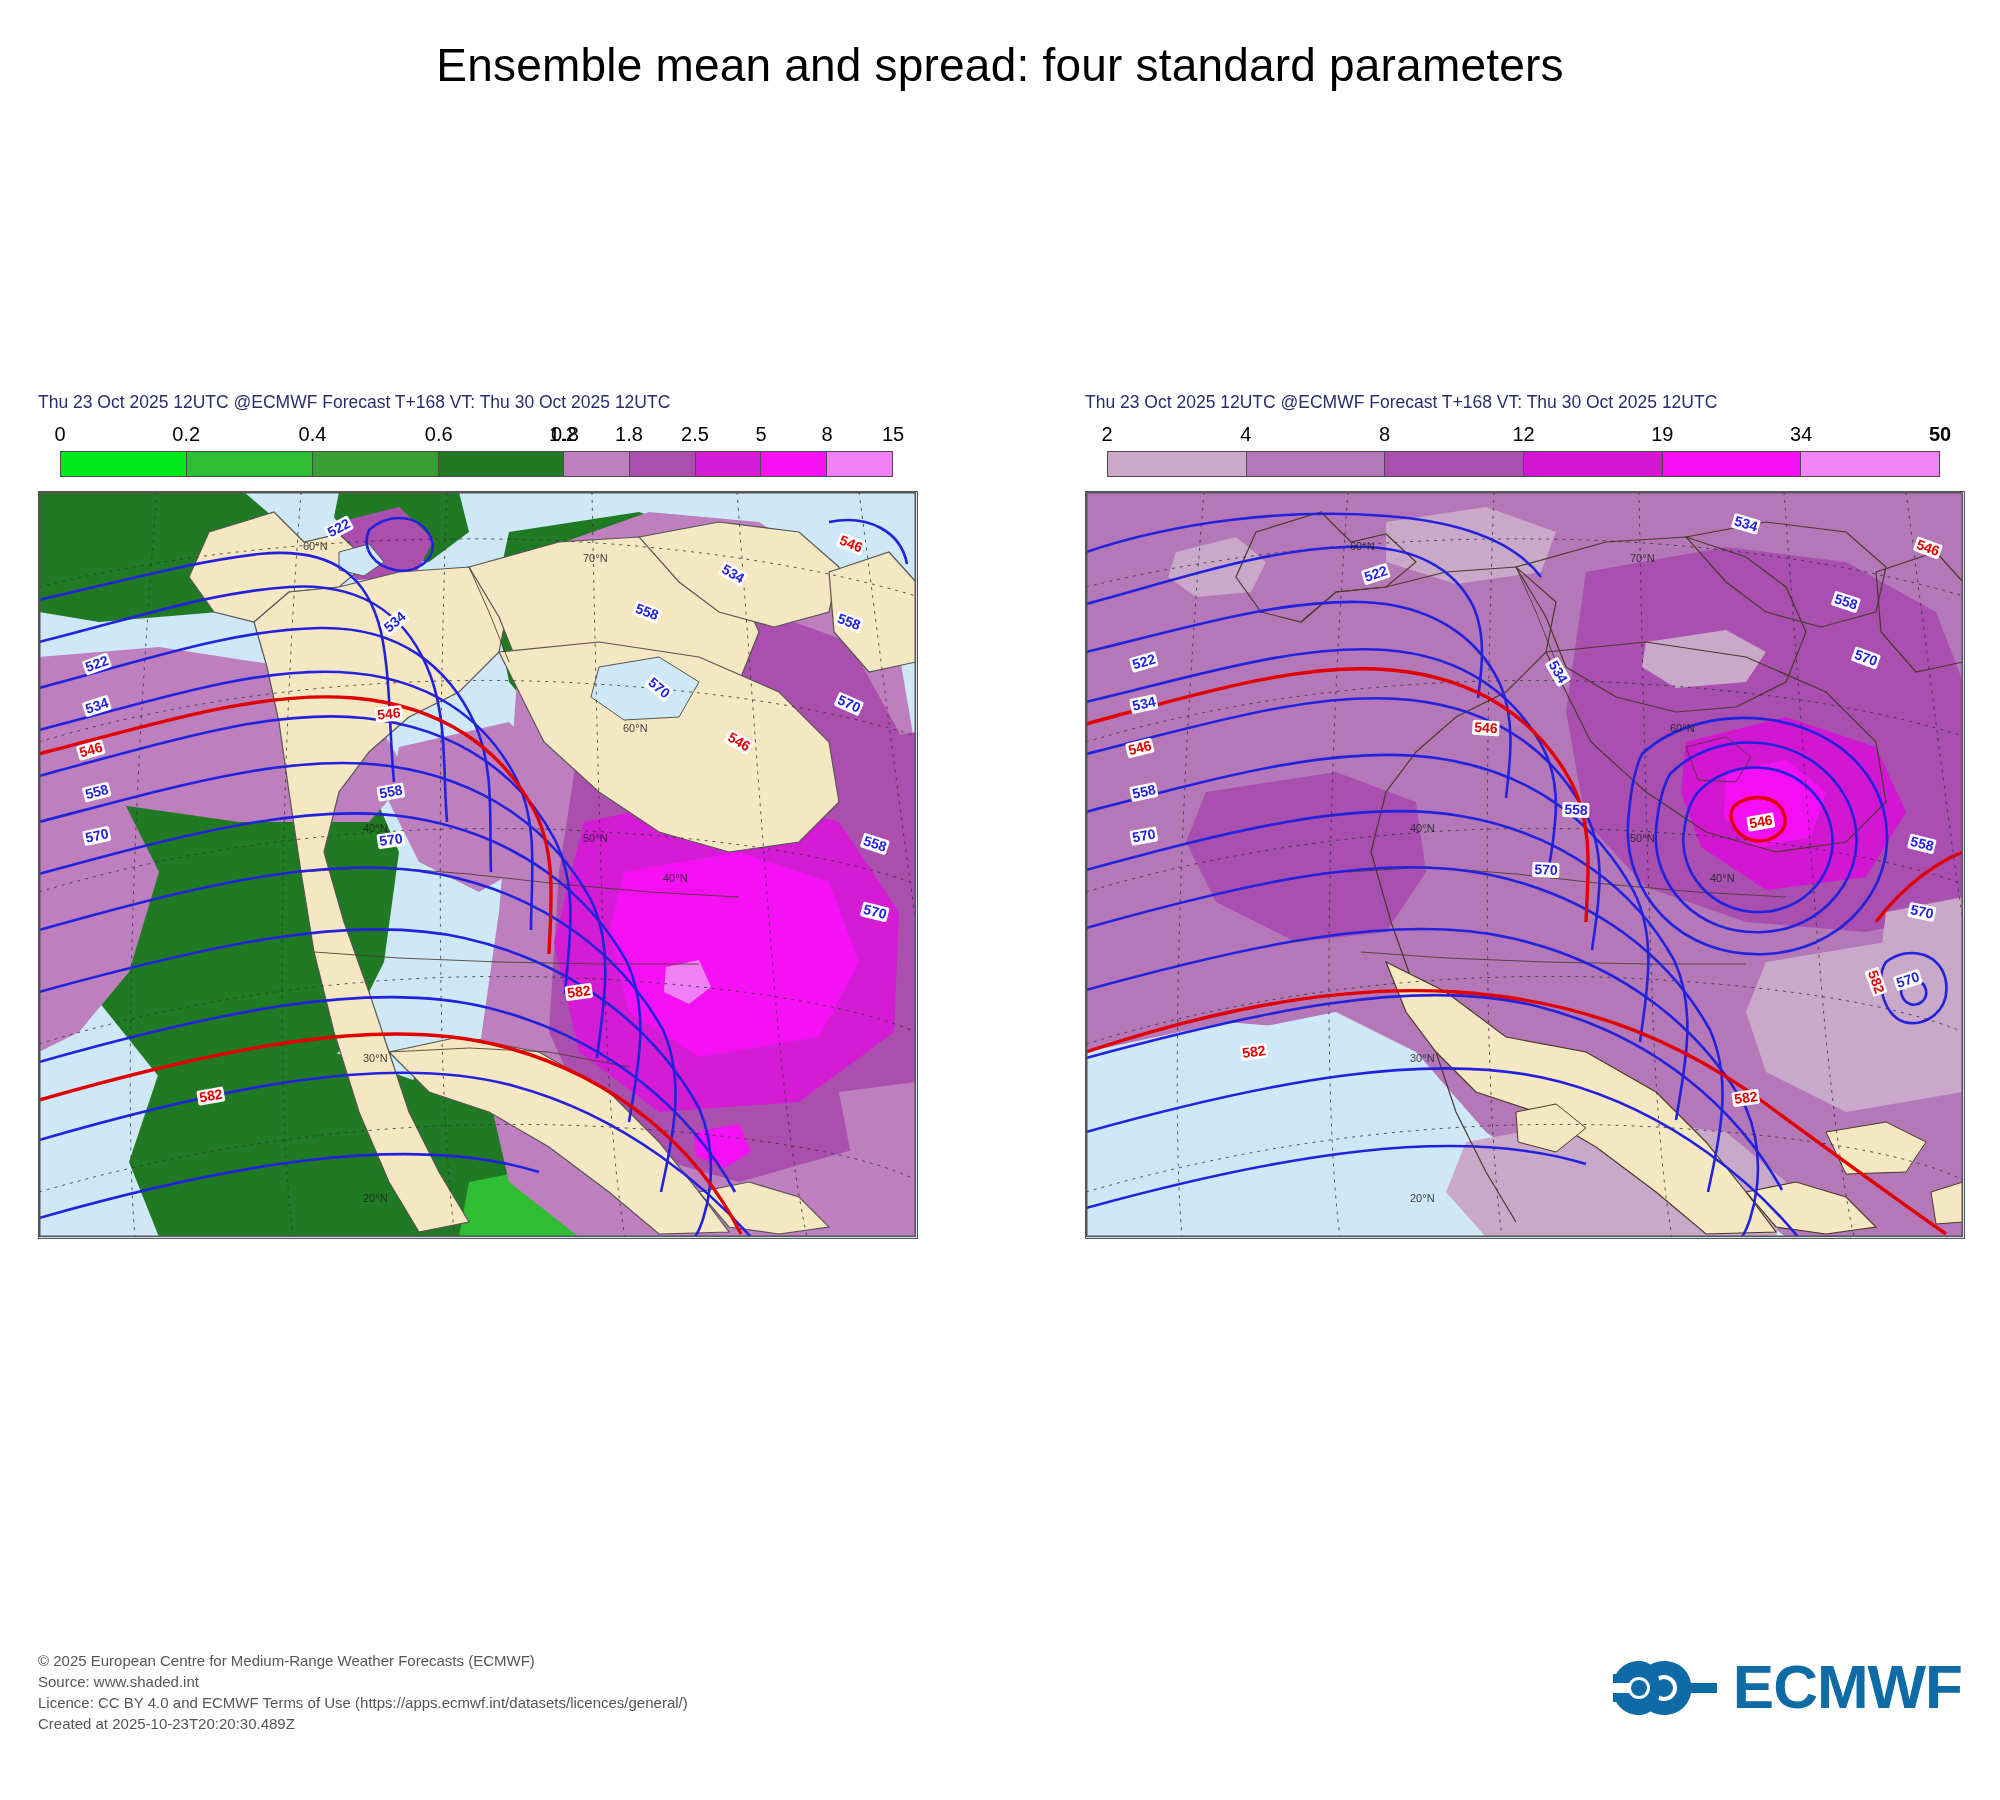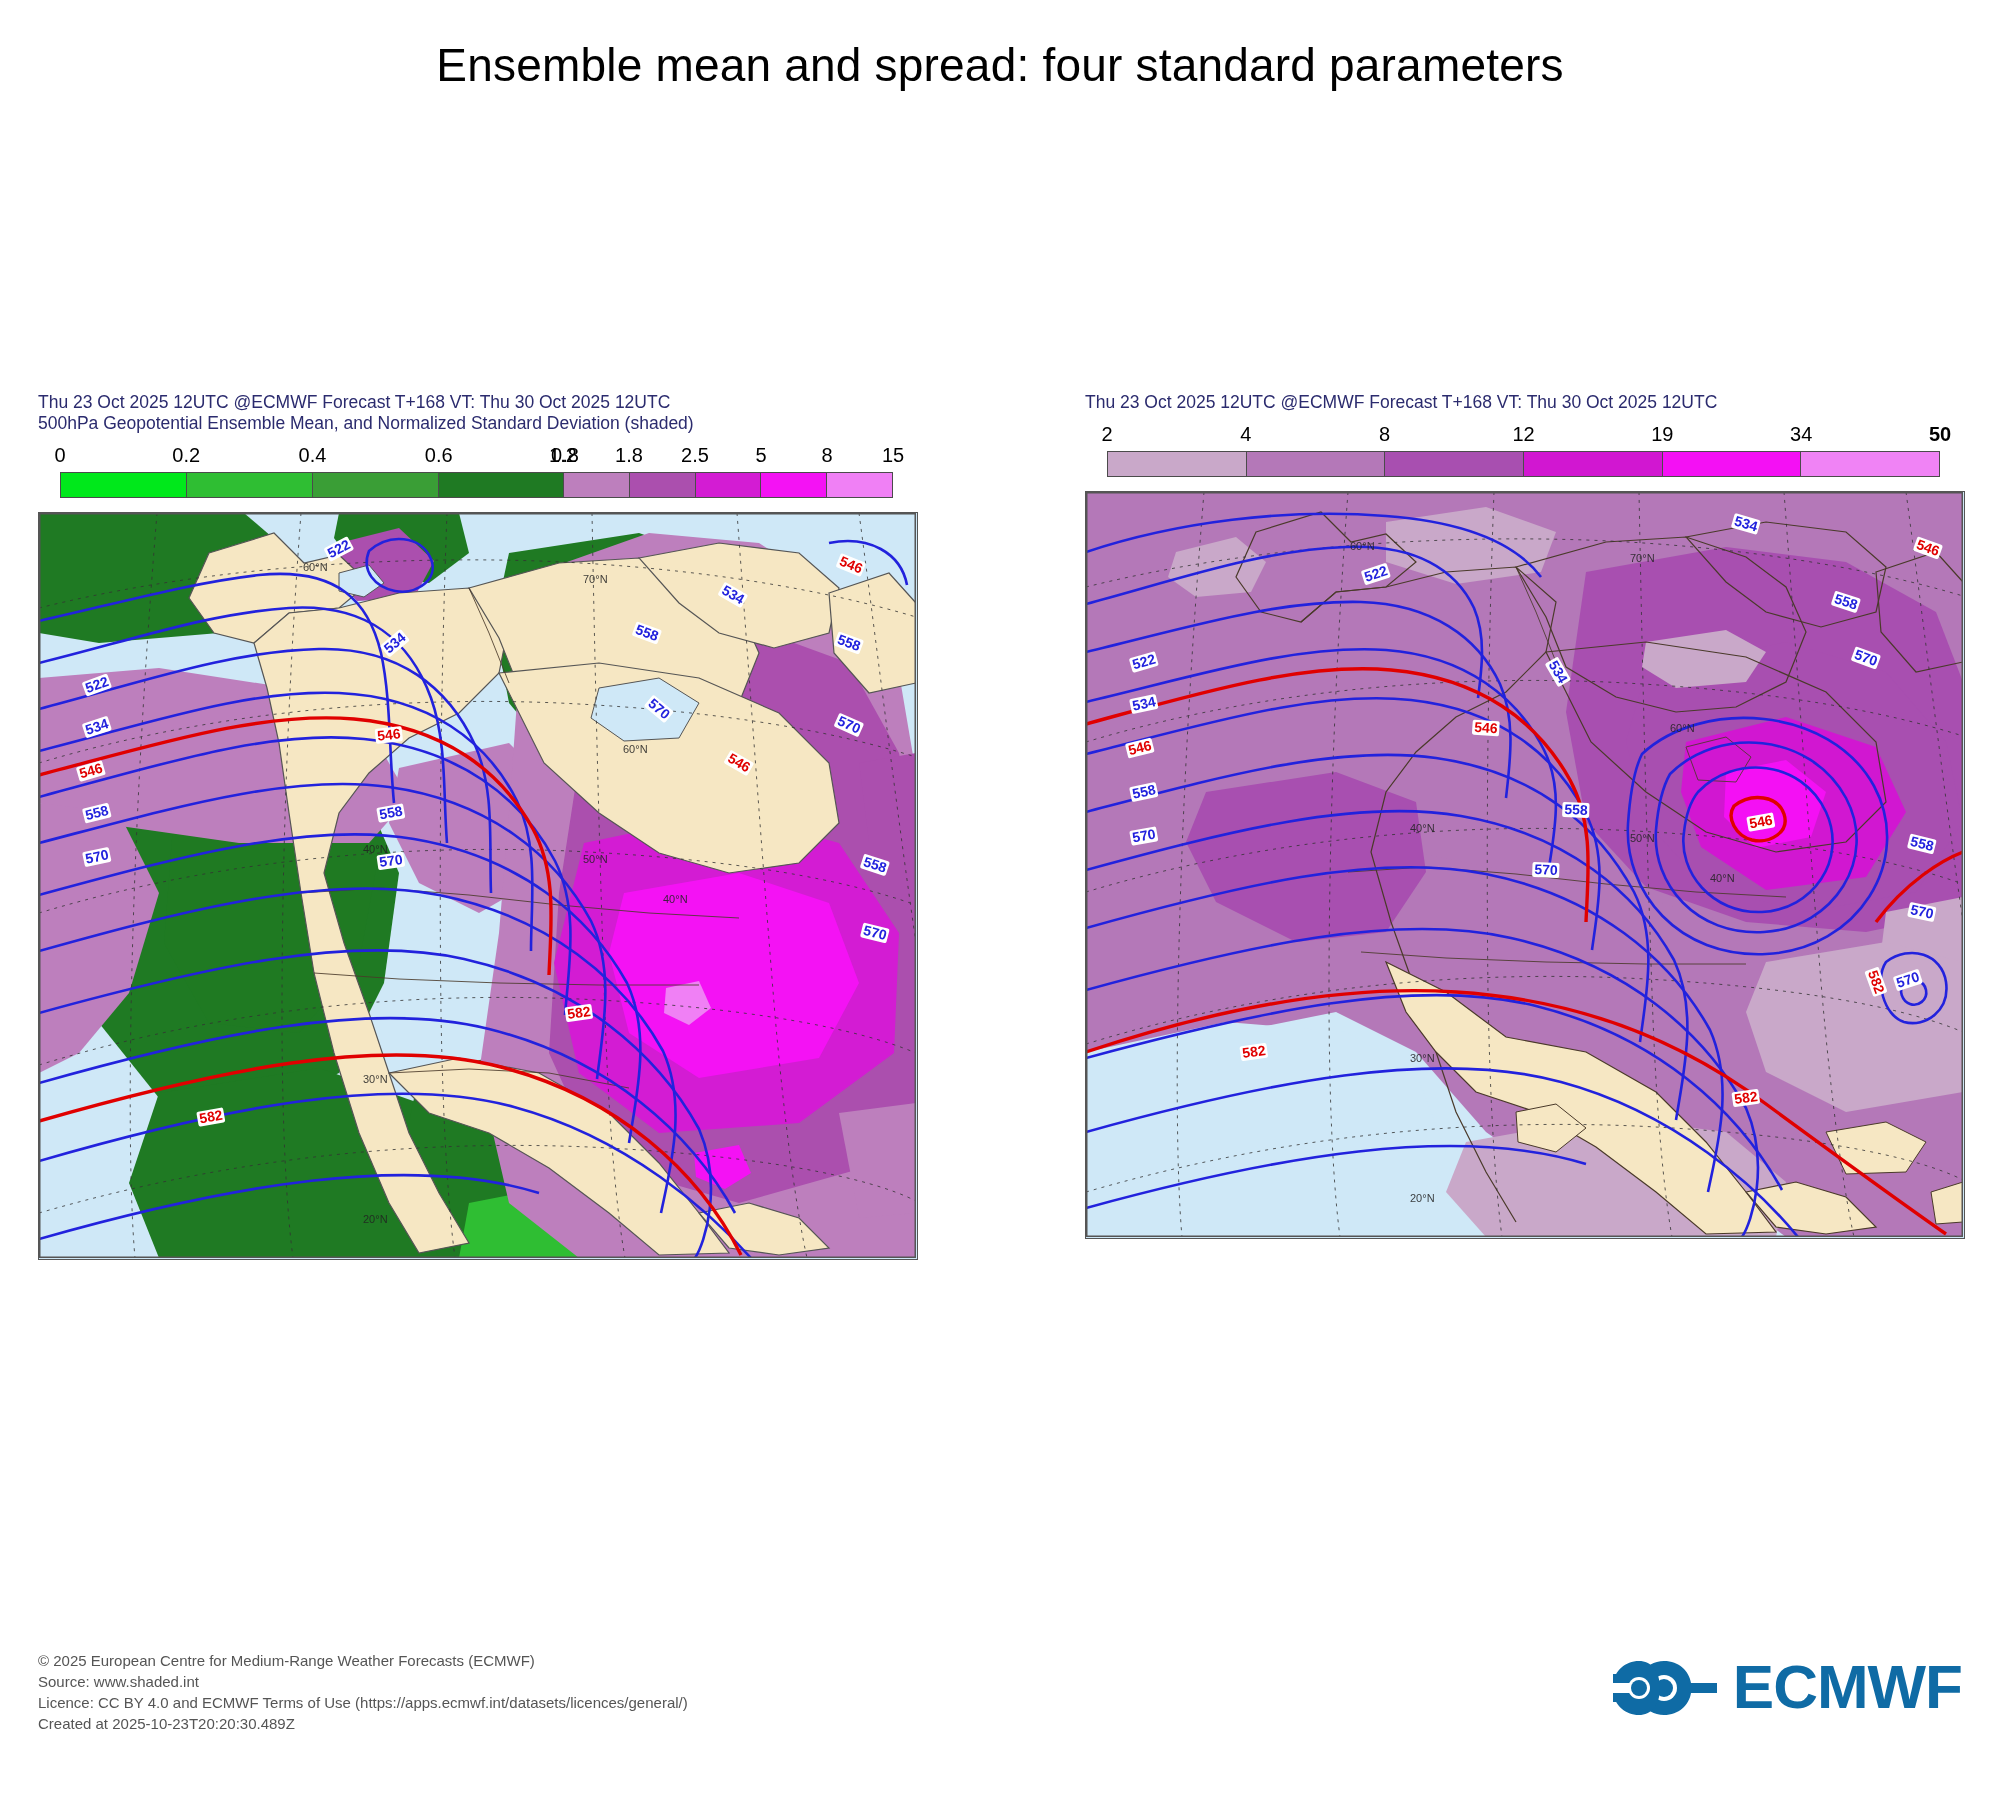--- a/index.html
+++ b/index.html
@@ -45,21 +45,20 @@
   #logo .word{font-size:62px;font-weight:700;color:#0f6ba5;letter-spacing:-1px;line-height:62px;}
 </style>
 </head>
 <body>
 
 <div id="page-title">Ensemble mean and spread: four standard parameters</div>
 
 <div class="panel left">
   <div class="panel-header">
     <div>Thu 23 Oct 2025 12UTC @ECMWF Forecast T+168 VT: Thu 30 Oct 2025 12UTC</div>
-    <div>500hPa Geopotential Ensemble Mean, and Normalized Standard Deviation (shaded)</div>
   </div>
 
   <div class="cbar-wrap">
     <div class="cbar" id="cbL1" style="left:22px;width:505px;">
         <div class="sw" style="background: rgb(0, 232, 27); flex: 1 1 0%;"></div>
         <div class="sw" style="background: rgb(47, 190, 51); flex: 1 1 0%;"></div>
         <div class="sw" style="background: rgb(58, 158, 54); flex: 1 1 0%;"></div>
         <div class="sw" style="background: rgb(31, 122, 35); flex: 1 1 0%;"></div>
       </div>
     <div class="cticks" id="tkL1" style="left:22px;width:505px;">

